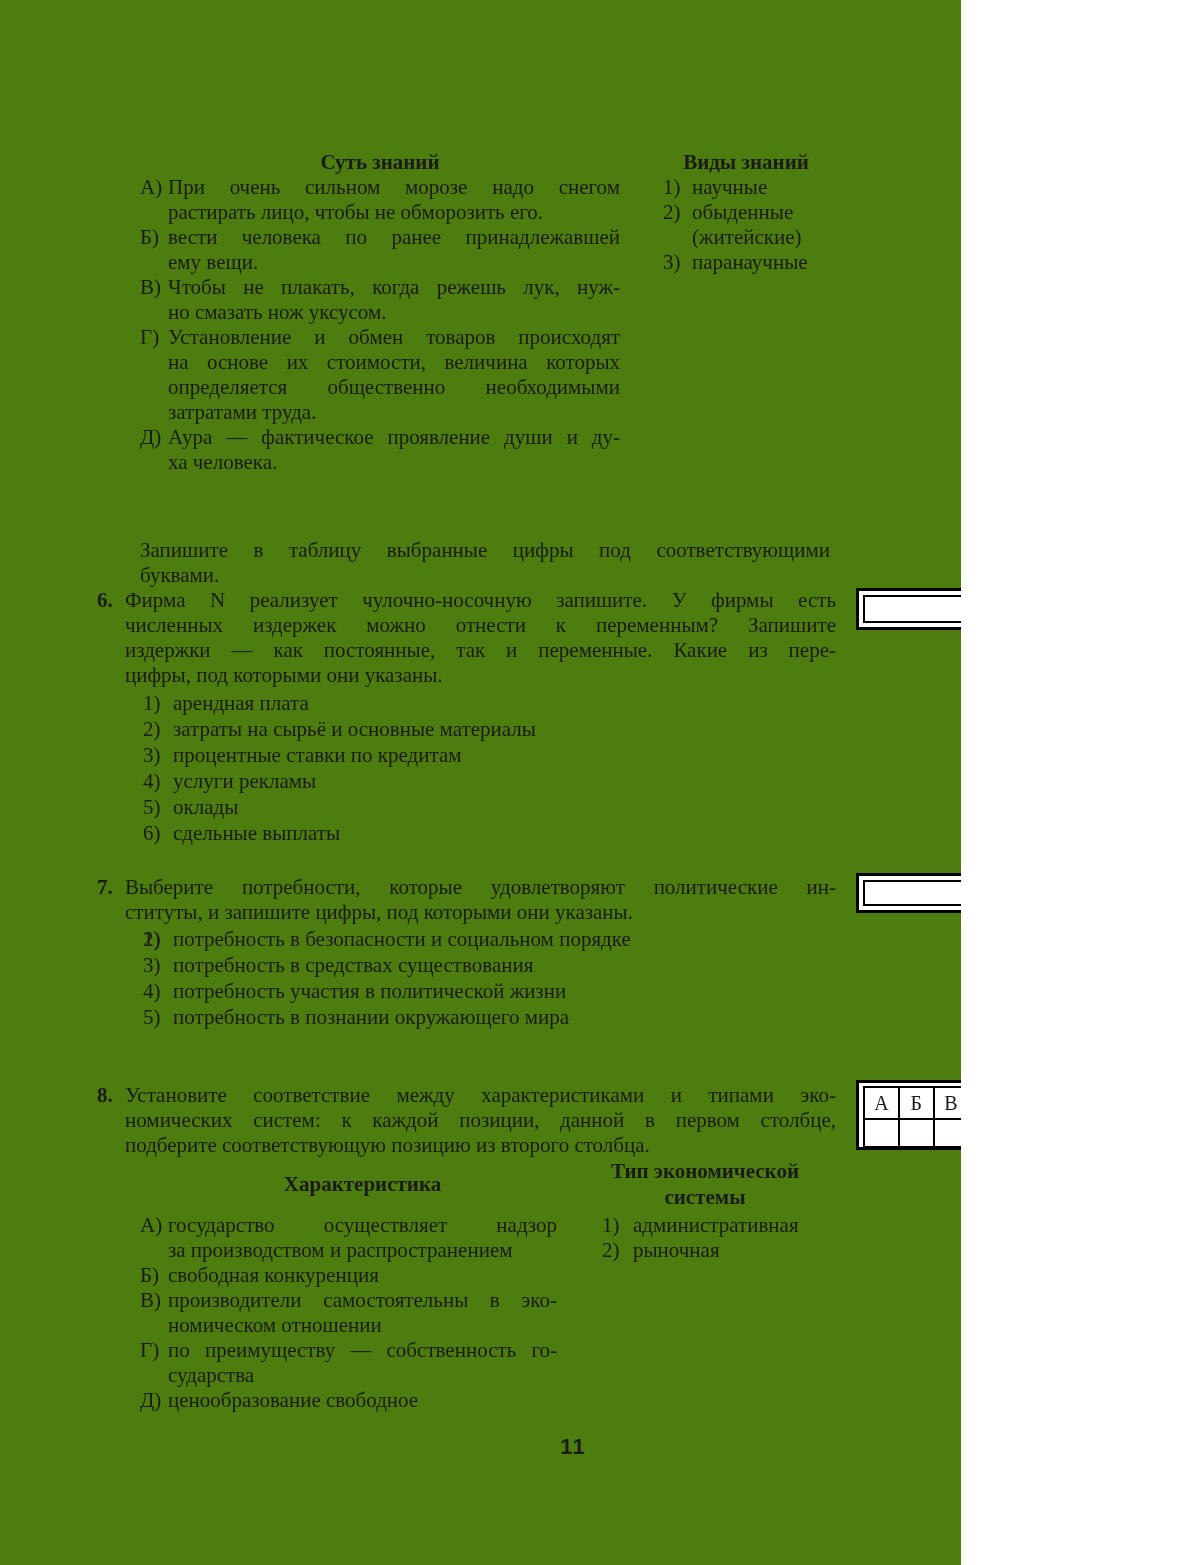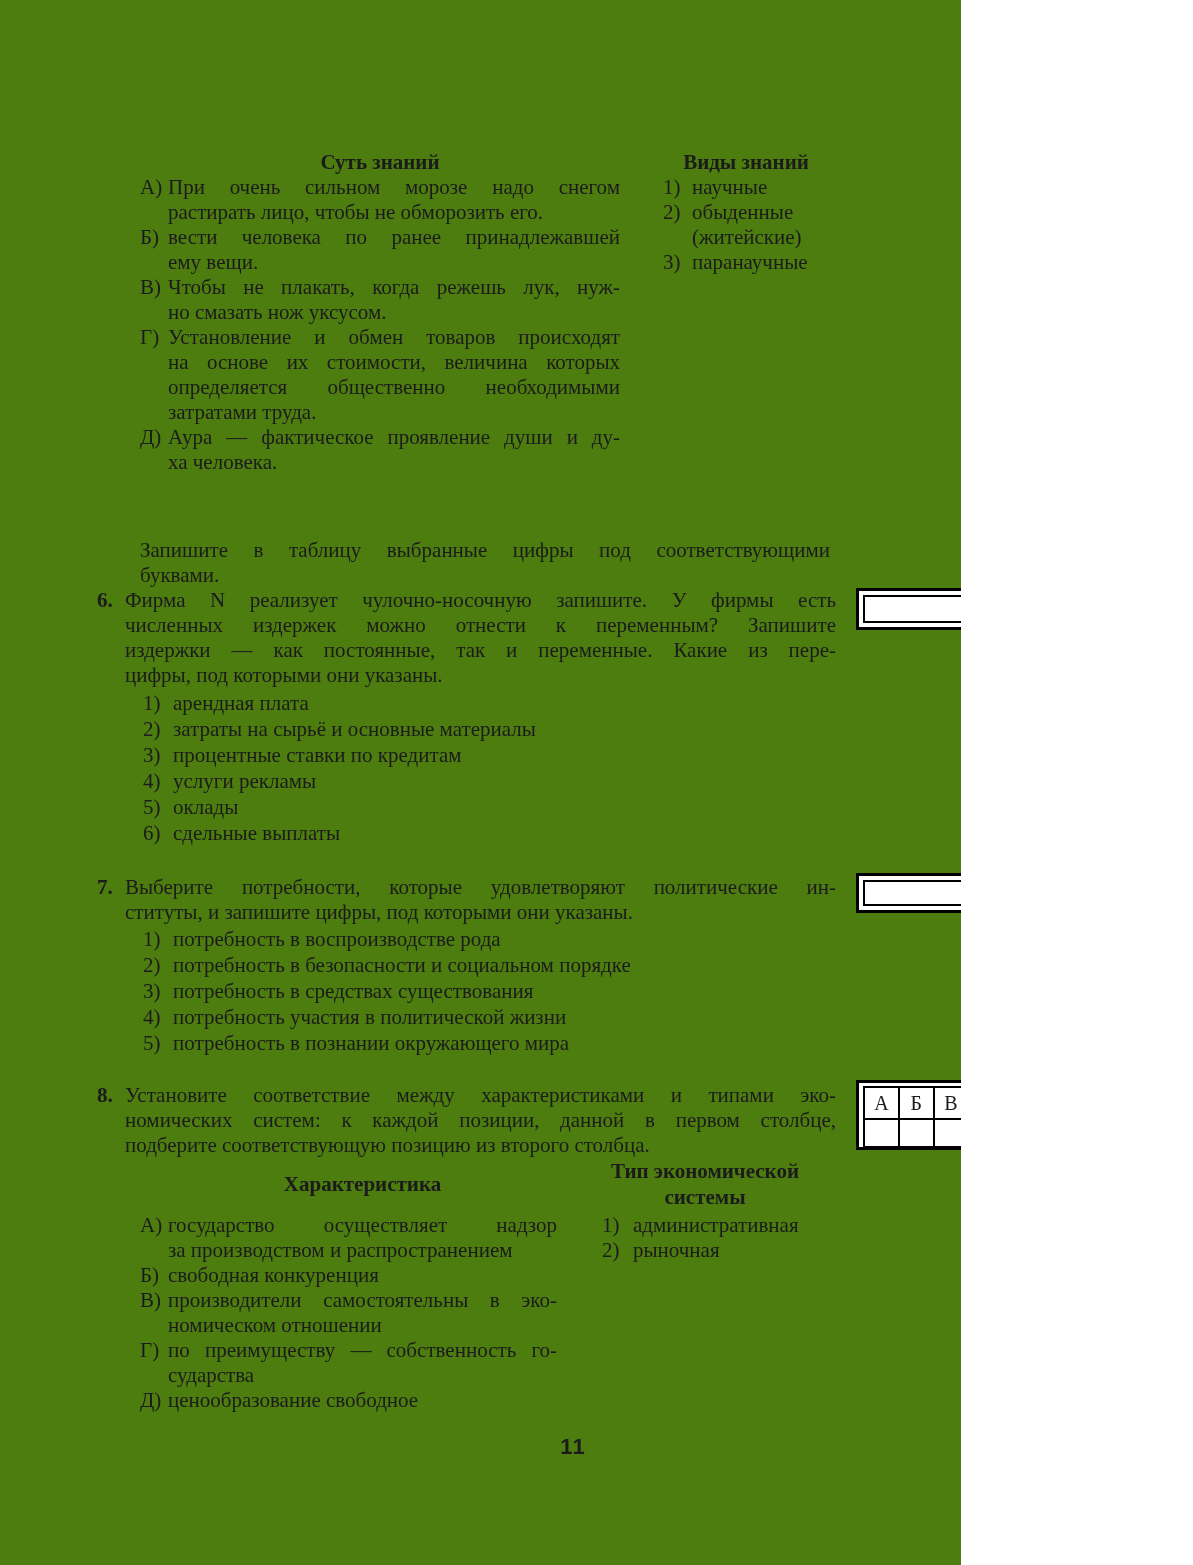--- a/index.html
+++ b/index.html
@@ -140,21 +140,20 @@
   </div>
 
   <div class="abs qnum" style="left:97px; top:875px;">7.</div>
   <div class="abs" style="left:125px; top:875px; width:711px;">
     <div class="ln j">Выберите потребности, которые удовлетворяют политические ин-</div>
     <div class="ln">ституты, и запишите цифры, под которыми они указаны.</div>
   </div>
   <div class="abs optlist" style="left:143px; top:926px; width:690px;">
     <div class="optrow">
       <span class="lbl">1)</span>
-      <span>потребность в воспроизводстве рода</span>
     </div>
     <div class="optrow">
       <span class="lbl">2)</span>
       <span>потребность в безопасности и социальном порядке</span>
     </div>
     <div class="optrow">
       <span class="lbl">3)</span>
       <span>потребность в средствах существования</span>
     </div>
     <div class="optrow">

